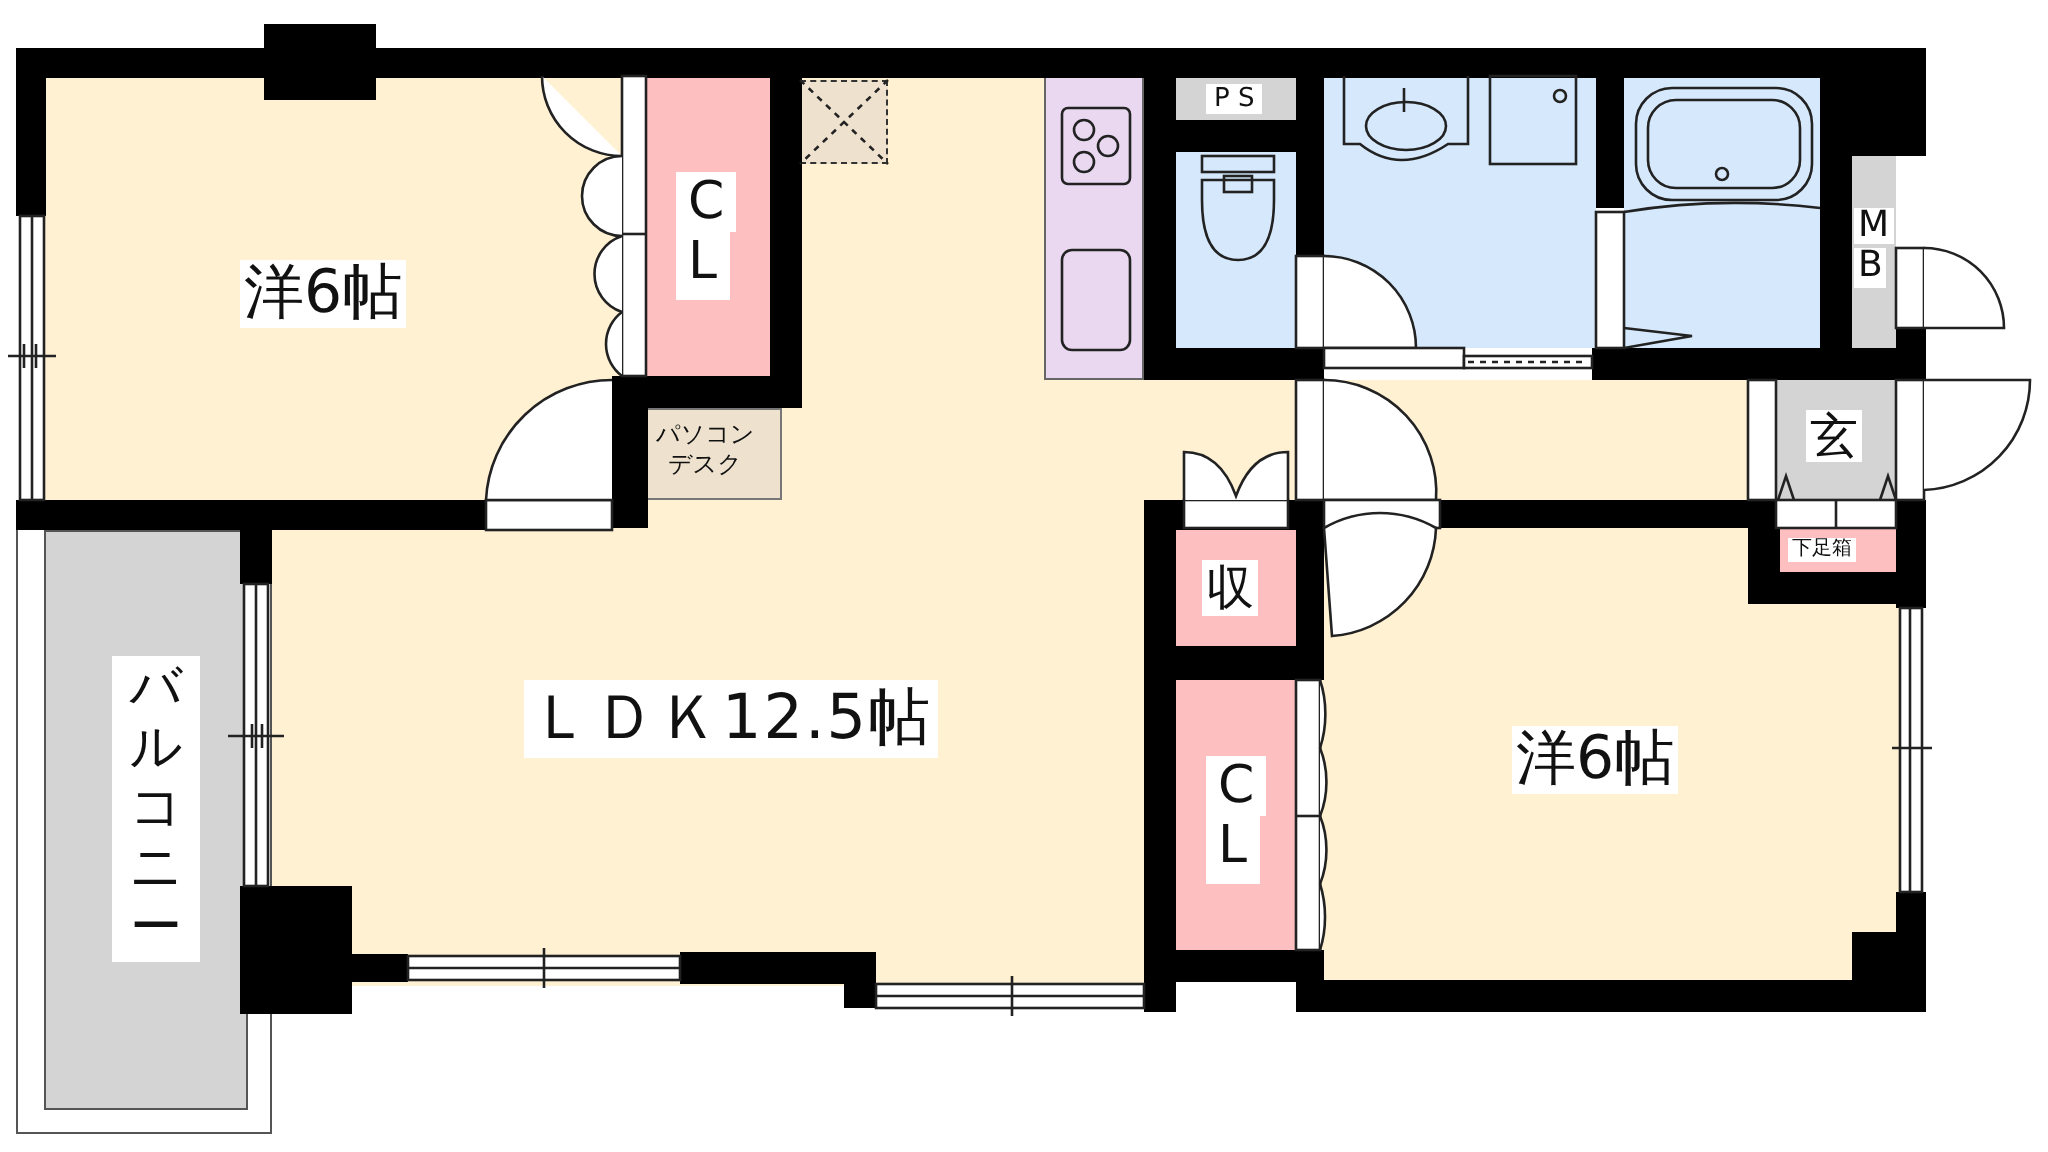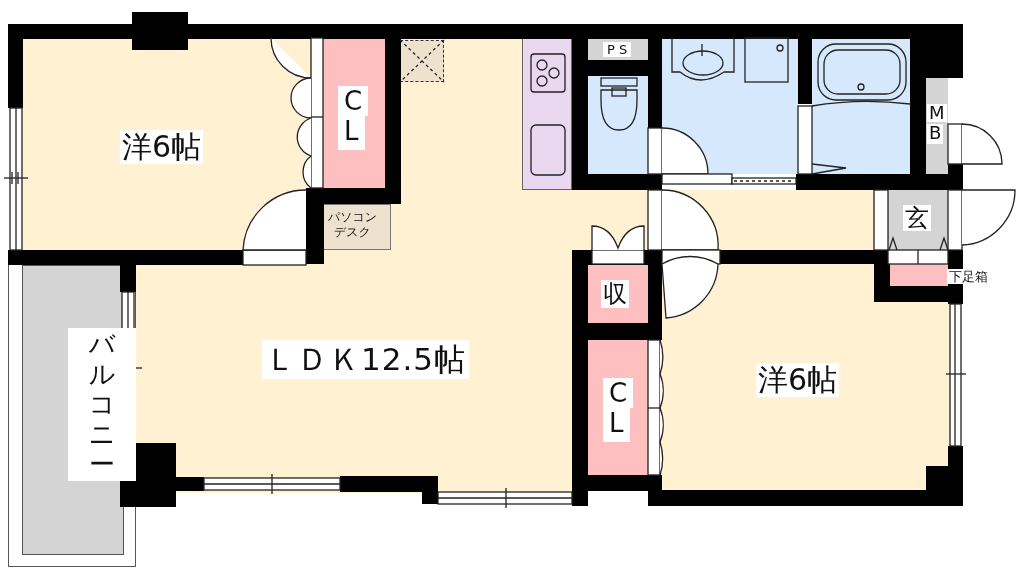--- a/index.html
+++ b/index.html
@@ -167,26 +167,26 @@
 
     <rect x="950" y="304" width="11" height="142" fill="#fff"></rect>
     <line x1="955" y1="304" x2="955" y2="446"></line>
     <line x1="946" y1="374" x2="966" y2="374"></line>
   </g>
 </svg>
 
 <div class="lbl" style="left:120px;top:130px;font-size:30px;padding:2px 2px;">洋6帖</div>
 <div class="lbl" style="left:756px;top:363px;font-size:30px;padding:2px 2px;">洋6帖</div>
 <div class="lbl" style="left:262px;top:340px;font-size:31px;padding:4px 3px;letter-spacing:1px;">ＬＤＫ12.5帖</div>
-<div class="lbl" style="left:68px;top:328px;font-size:26px;width:44px;white-space:normal;word-break:break-all;text-align:center;line-height:1.15;padding:2px 12px;">バルコニー</div>
+<div class="lbl" style="left:56px;top:328px;font-size:26px;width:44px;white-space:normal;word-break:break-all;text-align:center;line-height:1.15;padding:2px 0;">バルコニー</div>
 <div class="lbl" style="left:903px;top:205px;font-size:24px;padding:1px 2px;">玄</div>
 
 <div class="lbl" style="left:338px;top:86px;font-size:26px;padding:2px 6px;">C</div>
 <div class="lbl" style="left:338px;top:116px;font-size:26px;padding:2px 6px 6px;">L</div>
 <div class="lbl" style="left:603px;top:378px;font-size:26px;padding:2px 6px;">C</div>
 <div class="lbl" style="left:603px;top:408px;font-size:26px;padding:2px 6px 6px;">L</div>
 <div class="lbl" style="left:601px;top:280px;font-size:24px;padding:2px 2px;">収</div>
 <div class="lbl" style="left:603px;top:42px;font-size:13px;padding:1px 4px;">P S</div>
 <div class="lbl" style="left:927px;top:104px;font-size:18px;padding:0 2px;">M</div>
 <div class="lbl" style="left:927px;top:124px;font-size:18px;padding:0 2px 2px;">B</div>
-<div class="lbl" style="left:947px;top:269px;font-size:13px;padding:1px 2px;">下足箱</div>
+<div class="lbl" style="left:894px;top:269px;font-size:10px;padding:1px 2px;">下足箱</div>
 <div class="lbl" style="left:328px;top:211px;font-size:12px;background:transparent;">パソコン</div>
 <div class="lbl" style="left:334px;top:226px;font-size:12px;background:transparent;">デスク</div>
 
 </body></html>

